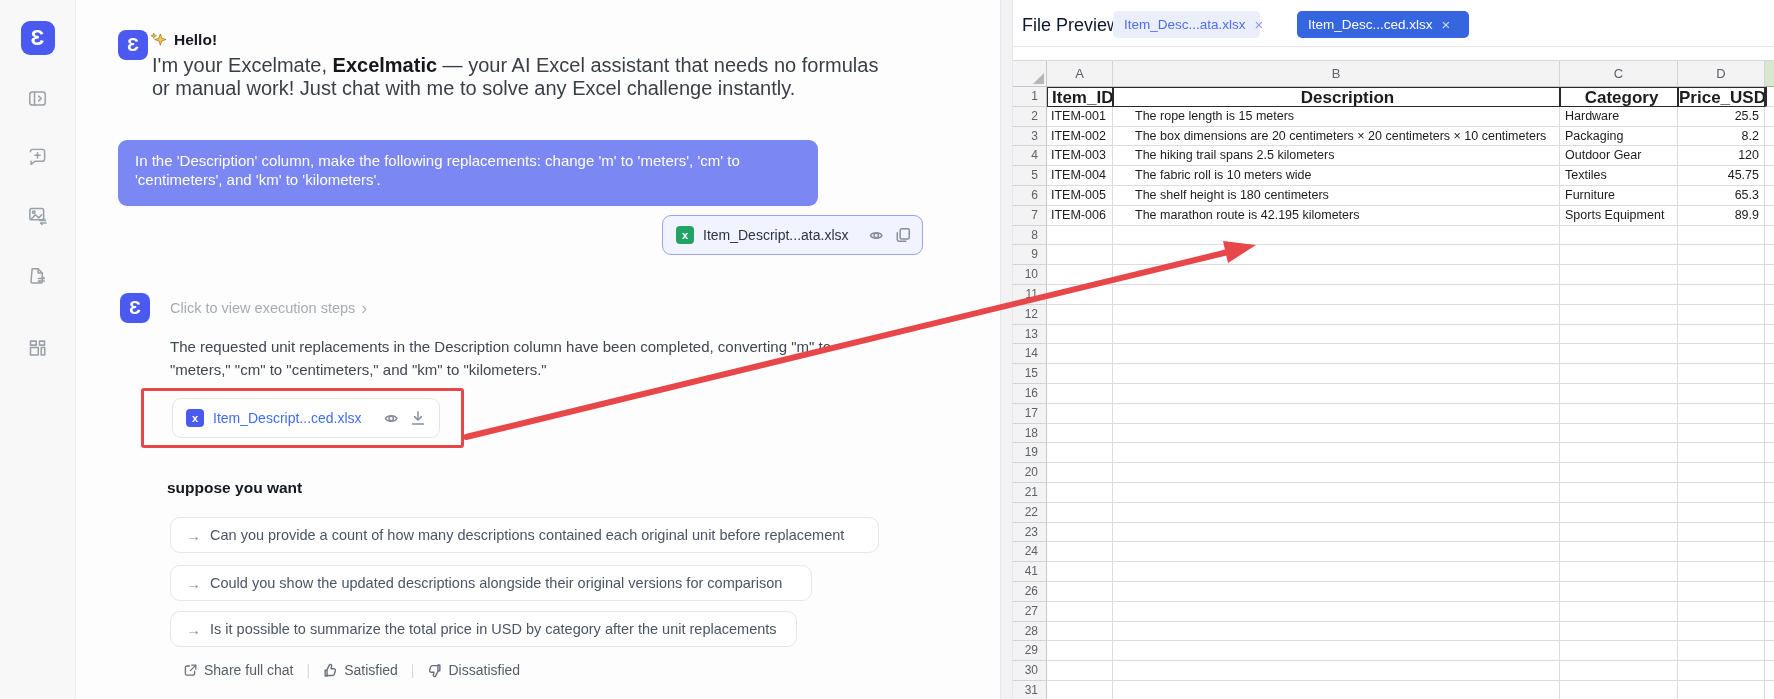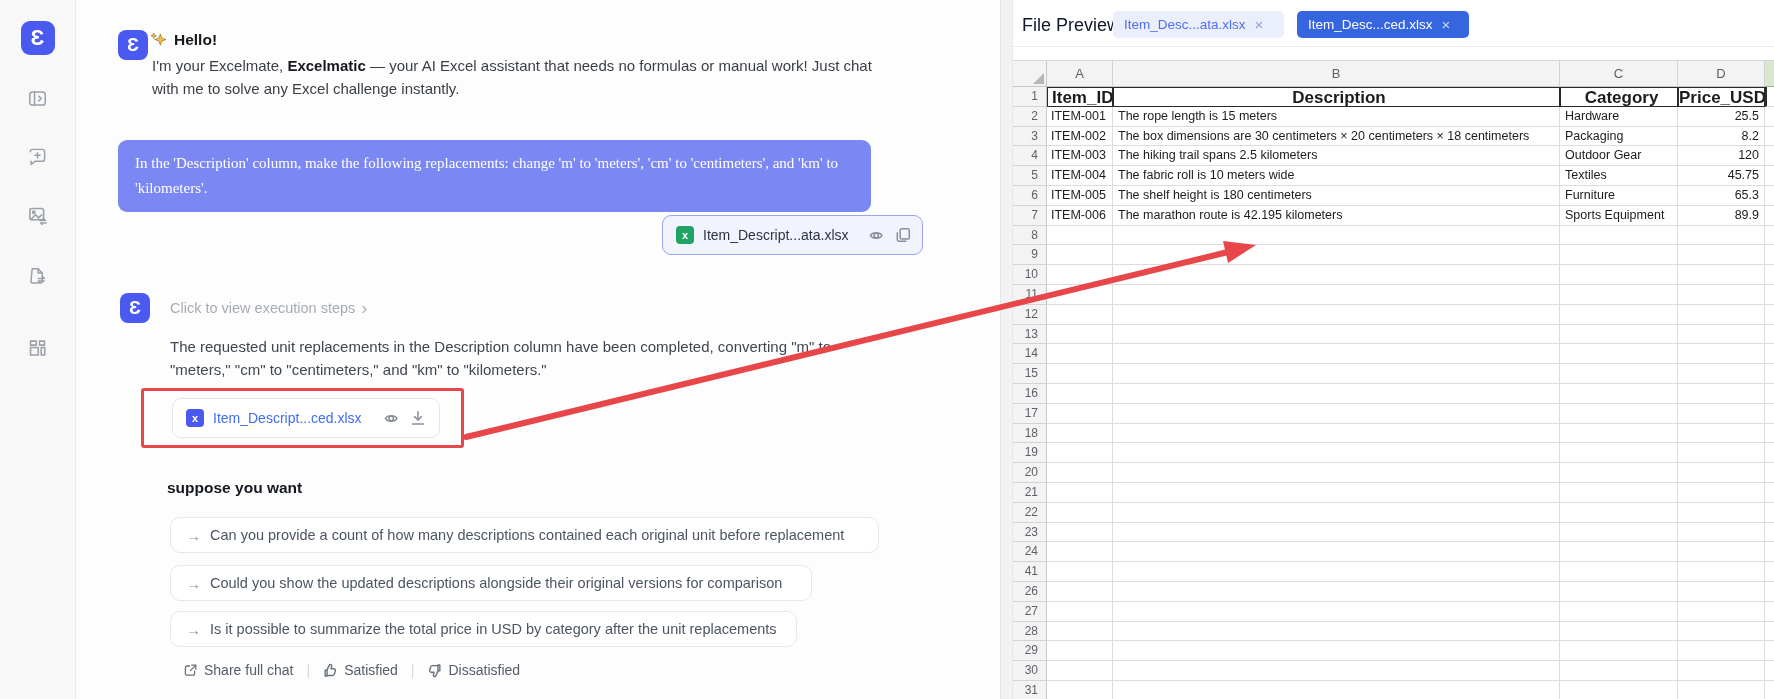--- a/index.html
+++ b/index.html
@@ -14,27 +14,27 @@
     display:flex; align-items:center; justify-content:center; border-radius:8px; cursor:pointer; }
   .logo-badge { width:34px; height:34px; border-radius:9px; background:#4a5af0; color:#fff;
     display:flex; align-items:center; justify-content:center; font-size:22px; font-weight:bold; }
   .side-item svg { stroke:#9aa0a8; fill:none; stroke-width:1.25; stroke-linecap:round; stroke-linejoin:round; }
 
   
   .avatar { position:absolute; width:30px; height:30px; border-radius:8px; background:#4a5af0;
     color:#fff; display:flex; align-items:center; justify-content:center; font-size:19px; font-weight:bold; }
   .hello-row { position:absolute; left:150px; top:31px; display:flex; align-items:center; gap:7px;
     font-size:15.5px; font-weight:bold; color:#16181d; }
-  .greeting-p { position:absolute; left:152px; top:54px; width:748px; font-size:15px;
+  .greeting-p { position:absolute; left:152px; top:54px; width:748px; font-size:20px;
     line-height:23px; color:#3a3f46; }
   .greeting-p b { color:#16181d; }
 
-  .user-bubble { position:absolute; left:118px; top:140px; width:753px; min-height:66px;
+  .user-bubble { position:absolute; left:118px; top:140px; width:700px; min-height:66px;
     background:#7b87f2; border-radius:9px; padding:11px 17px; color:#fff;
-    font-size:15px; line-height:25px;font-family:Liberation Serif, serif; }
+    font-size:15px; line-height:19px; }
 
   .chip { position:absolute; display:flex; align-items:center; gap:9px; border-radius:9px;
     padding:0 13px; cursor:pointer; }
   .chip-1 { left:662px; top:215px; width:261px; height:40px; background:#f1f3fe; border:1.5px solid #9aa5f0; }
   .chip-2 { left:172px; top:398px; width:268px; height:40px; background:#fff; border:1px solid #e3e5ea; }
   .file-badge { width:18px; height:18px; border-radius:4px; color:#fff; font-size:11px; font-weight:bold;
     display:flex; align-items:center; justify-content:center; flex:0 0 auto; }
   .chip-1 .chip-label { font-size:14px; color:#2d3340; white-space:nowrap; }
   .chip-2 .chip-label { font-size:14px; color:#3f6ef0; white-space:nowrap; }
   .chip svg { stroke:#878e99; fill:none; stroke-width:1.3; stroke-linecap:round; stroke-linejoin:round; flex:0 0 auto; }
@@ -67,42 +67,42 @@
   .v-strip { position:absolute; left:1000px; top:0; width:13px; height:699px; background:#f2f2f4;
     border-left:1px solid #e7e7ea; border-right:1px solid #e7e7ea; cursor:col-resize; }
 
   
   .panel { position:absolute; left:1013px; top:0; width:761px; height:699px; background:#fff; }
   .panel-header { position:absolute; left:0; top:0; width:761px; height:47px;
     border-bottom:1px solid #e8eaee; background:#fff; }
   .panel-title { position:absolute; left:9px; top:15px; font-size:18px; color:#0f172a; }
   .ptab { position:absolute; top:11px; height:27px; border-radius:5px; display:flex; align-items:center;
     gap:9px; padding:0 11px; font-size:13.5px; cursor:pointer; white-space:nowrap; }
-  .ptab-1 { left:100px; width:171px; background:#ebeefb; color:#4f6df2; }
+  .ptab-1 { left:100px; width:147px; background:#ebeefb; color:#4f6df2; }
   .ptab-1 .tab-x { color:#8d9be0; }
   .ptab-2 { left:284px; width:172px; background:#3566e0; color:#fff; }
   .ptab-2 .tab-x { color:#cfdaf6; }
   .tab-x { font-size:15px; line-height:1; cursor:pointer; }
 
   
   .sheet { position:absolute; left:0; top:60px; width:761px; border-top:1px solid #d6d7da; }
   .xrow { display:grid; grid-template-columns:34px 66px 447px 118px 87px 9px; }
   .lrow { height:26px; line-height:26px; }
   .drow { height:19.8px; line-height:19px; }
   .xcell { font-size:12.5px; color:#1c1c1c; overflow:hidden; white-space:nowrap;
     border-right:1px solid #dcdcdc; border-bottom:1px solid #dcdcdc; background:#fff; }
   .lh { background:#f3f3f4; color:#5d6167; text-align:center; font-size:13px;
     border-right:1px solid #d2d3d6; border-bottom:1px solid #c6c7ca; }
   .rn { background:#f3f3f4; color:#5d6167; text-align:right; padding-right:8px; font-size:12px;
     border-right:1px solid #c6c7ca; border-bottom:1px solid #d2d3d6; }
   .corner { position:relative; background:#f3f3f4; border-right:1px solid #c6c7ca; border-bottom:1px solid #c6c7ca; }
   .corner i { position:absolute; right:2px; bottom:2px; width:0; height:0;
     border-left:11px solid transparent; border-bottom:11px solid #b4b6ba; }
   .hd { font-weight:bold; text-align:center; border:1px solid #2a2a2a !important; font-size:17px; }
-  .ca { padding-left:4px; } .cb { padding-left:5px; } .cc { padding-left:5px; }
+  .ca { padding-left:4px; } .cb { padding-left:22px; } .cc { padding-left:5px; }
   .cd { text-align:right; padding-right:5px; }
   .ce-h { background:#d8e7cd !important; border-right:none; border-bottom:1px solid #9fb894; }
   .ce-hd { border-left:2px solid #2a2a2a; border-right:none; border-bottom:1px solid #dcdcdc; background:#fff; }
   .ce { border-right:none; }
 
   .overlay { position:absolute; left:0; top:0; width:1774px; height:699px; pointer-events:none; }
 </style>
 </head>
 <body>
 
@@ -285,21 +285,21 @@
           <div class="xcell rn">2</div>
           <div class="xcell ca">ITEM-001</div>
           <div class="xcell cb">The rope length is 15 meters</div>
           <div class="xcell cc">Hardware</div>
           <div class="xcell cd">25.5</div>
           <div class="xcell ce"></div>
         </div>
         <div class="xrow drow">
           <div class="xcell rn">3</div>
           <div class="xcell ca">ITEM-002</div>
-          <div class="xcell cb">The box dimensions are 30 centimeters × 20 centimeters × 18 centimeters</div>
+          <div class="xcell cb">The box dimensions are 20 centimeters × 20 centimeters × 10 centimeters</div>
           <div class="xcell cc">Packaging</div>
           <div class="xcell cd">8.2</div>
           <div class="xcell ce"></div>
         </div>
         <div class="xrow drow">
           <div class="xcell rn">4</div>
           <div class="xcell ca">ITEM-003</div>
           <div class="xcell cb">The hiking trail spans 2.5 kilometers</div>
           <div class="xcell cc">Outdoor Gear</div>
           <div class="xcell cd">120</div>

